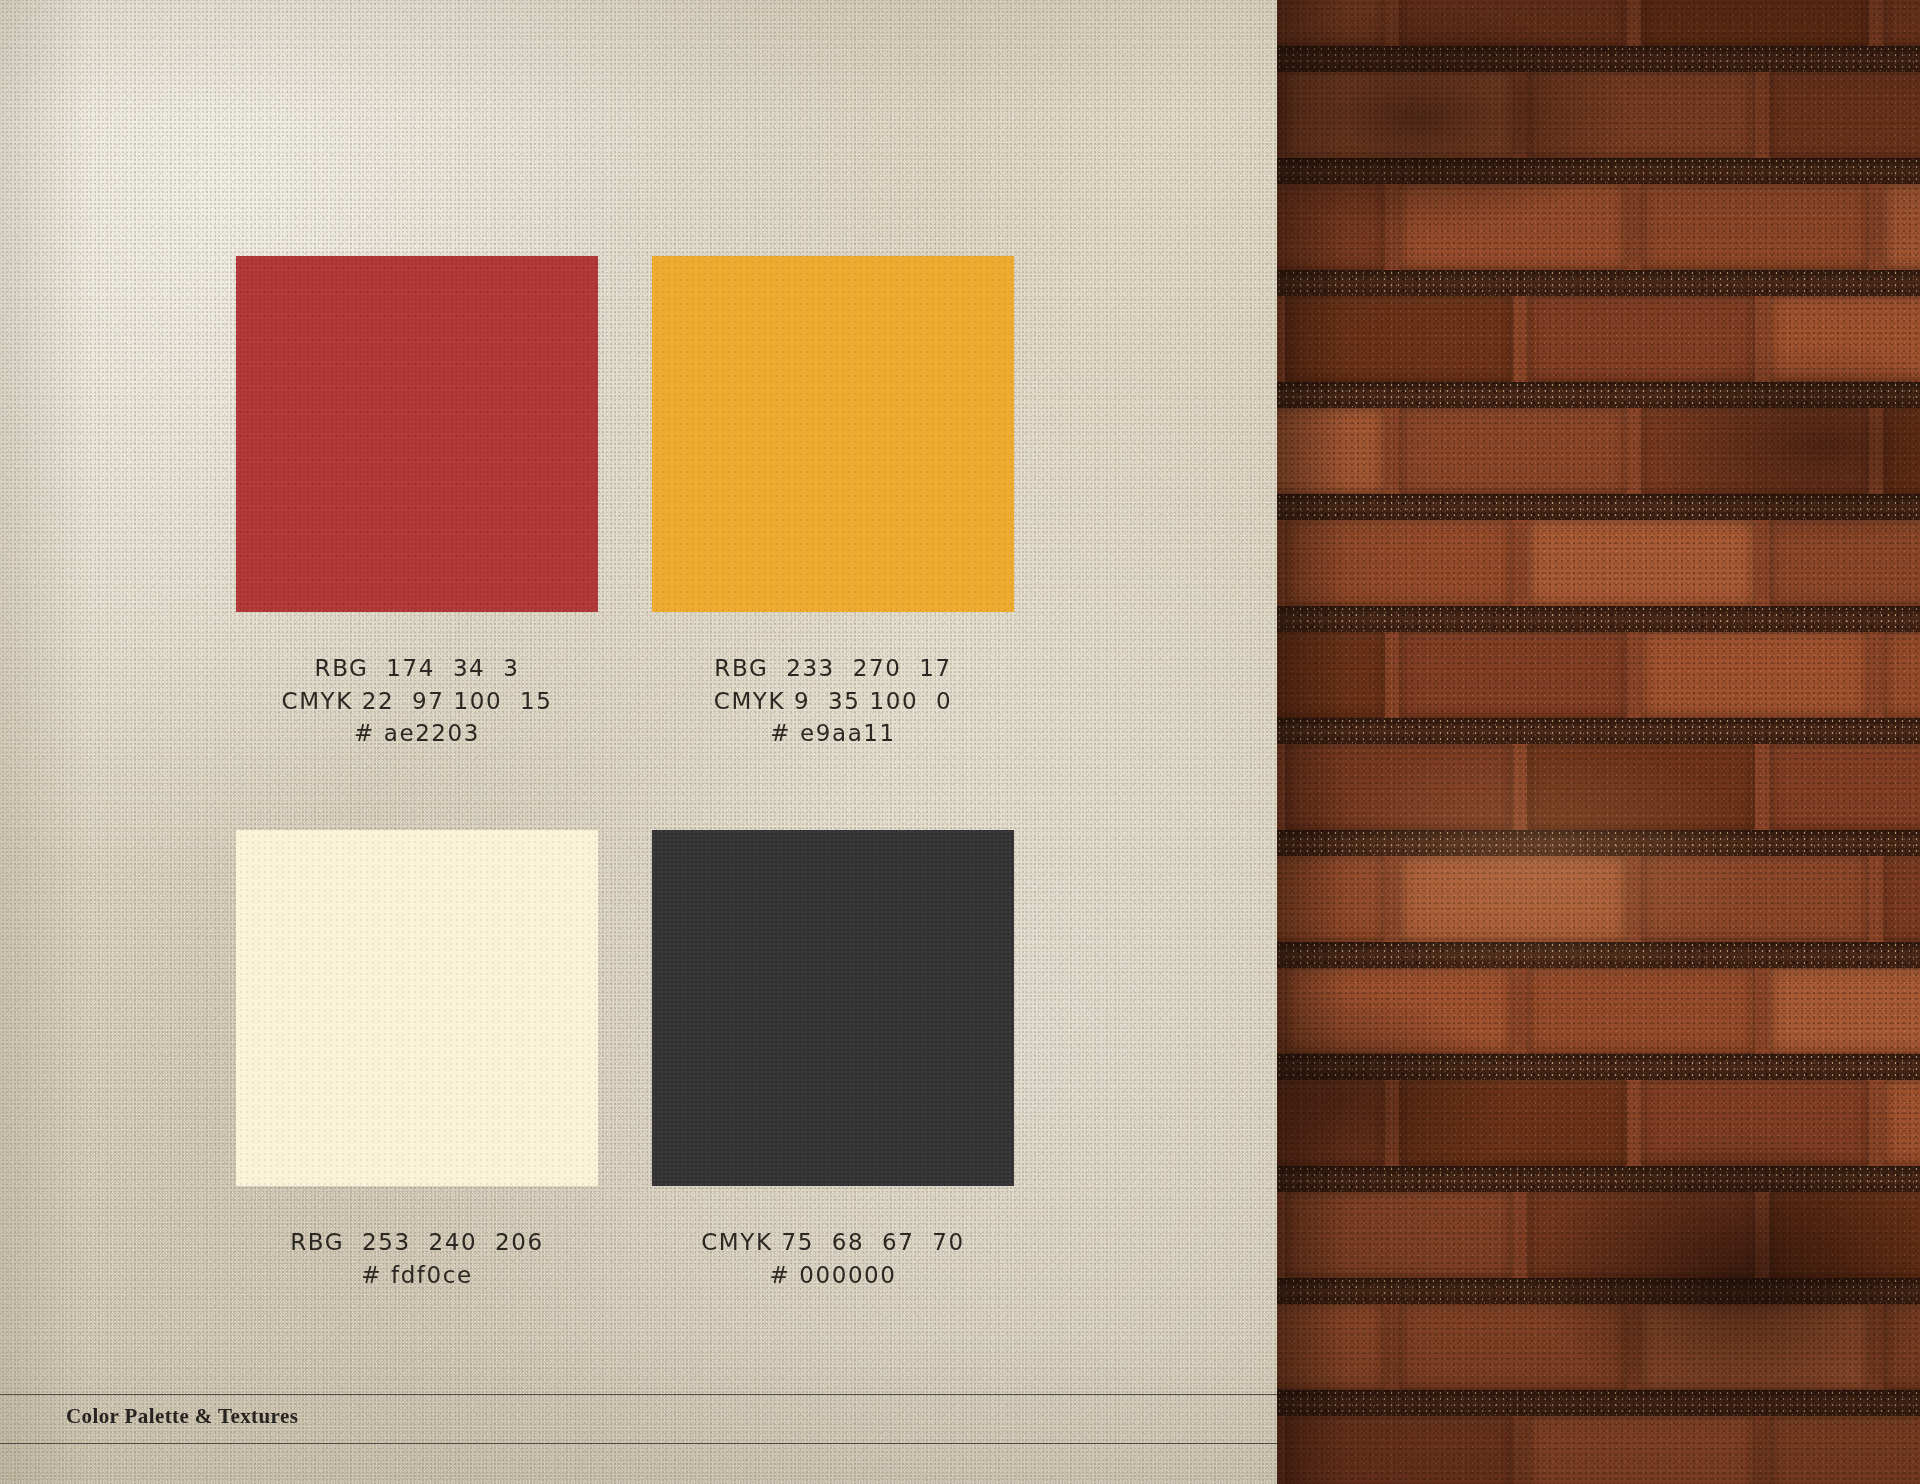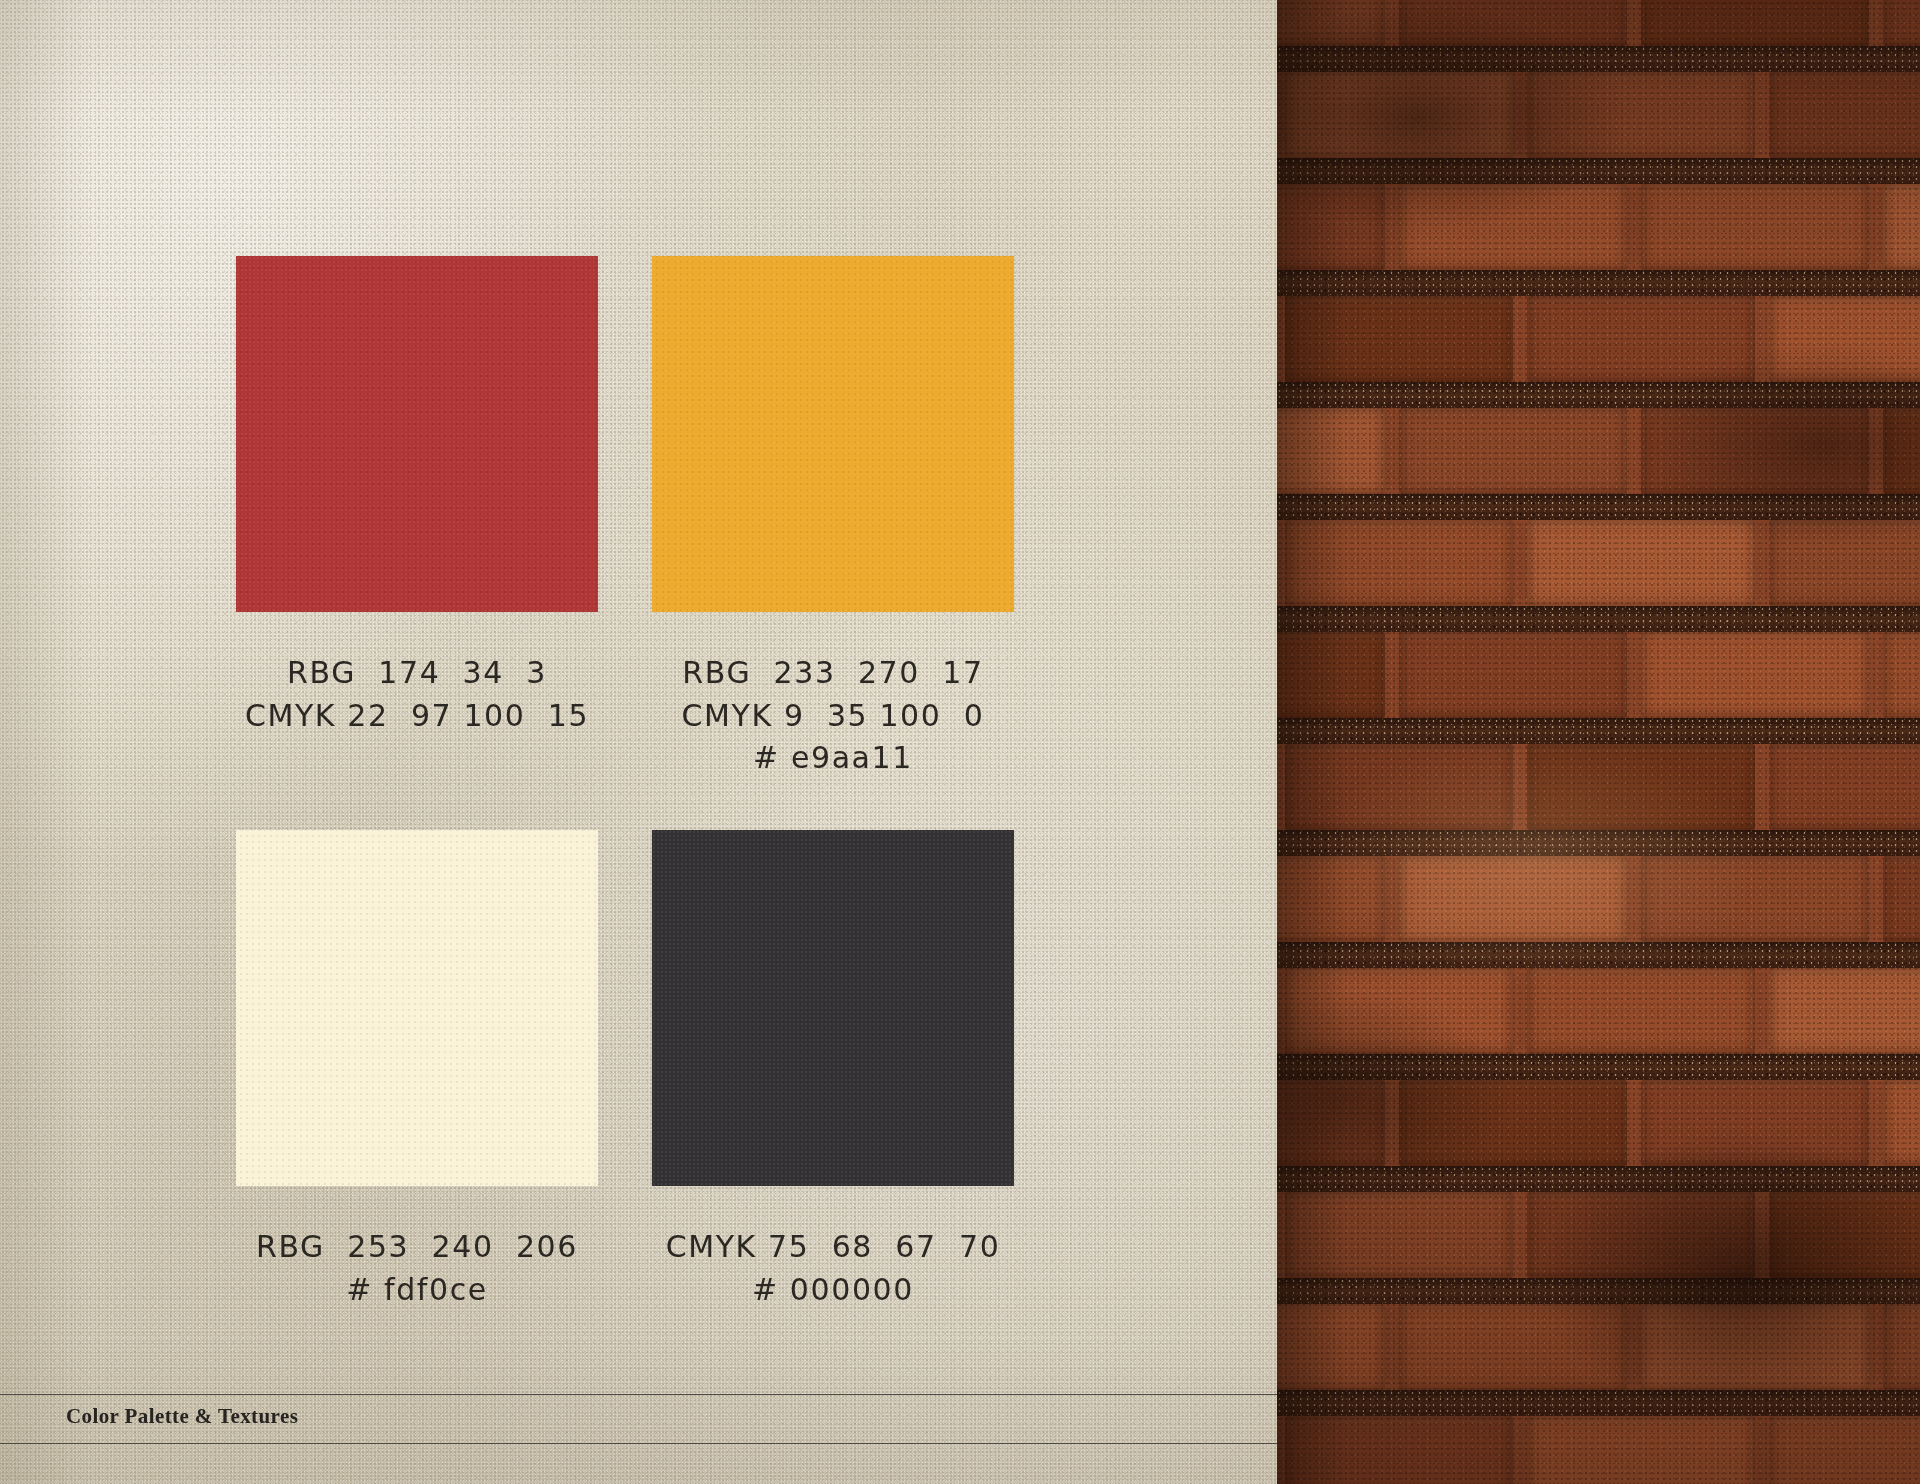--- a/index.html
+++ b/index.html
@@ -155,21 +155,21 @@
       radial-gradient(rgba(255,255,255,0.07) 0.7px, rgba(255,255,255,0) 1px),
       radial-gradient(rgba(0,0,0,0.07) 0.7px, rgba(0,0,0,0) 1px);
     background-size: 4px 4px, 6px 6px;
     background-position: 0 0, 2px 3px;
   }
   .swatch-info {
     margin-top: 40px;
     text-align: center;
     color: #2b2722;
     font-family: "DejaVu Sans", sans-serif;
-    font-size: 30px;
+    font-size: 23px;
     letter-spacing: 1.6px;
     line-height: 1.42;
   }
   .swatch-info div { white-space: pre; }
 
   
   .rule {
     position: absolute;
     left: 0;
     width: 1277px;
@@ -325,20 +325,21 @@
   </div>
 
   <div class="swatch-grid" id="swatch-grid">
       <div class="swatch-cell" style="left: 0px; top: 0px;">
         <div class="swatch-chip" style="background: rgb(176, 53, 53);">
           <div class="chip-texture"></div>
         </div>
         <div class="swatch-info">
           <div>RBG  174  34  3</div>
           <div>CMYK 22  97 100  15</div>
+          <div># ae2203</div>
         </div>
       </div>
       <div class="swatch-cell" style="left: 416px; top: 0px;">
         <div class="swatch-chip" style="background: rgb(237, 170, 44);">
           <div class="chip-texture"></div>
         </div>
         <div class="swatch-info">
           <div>RBG  233  270  17</div>
           <div>CMYK 9  35 100  0</div>
           <div># e9aa11</div>

